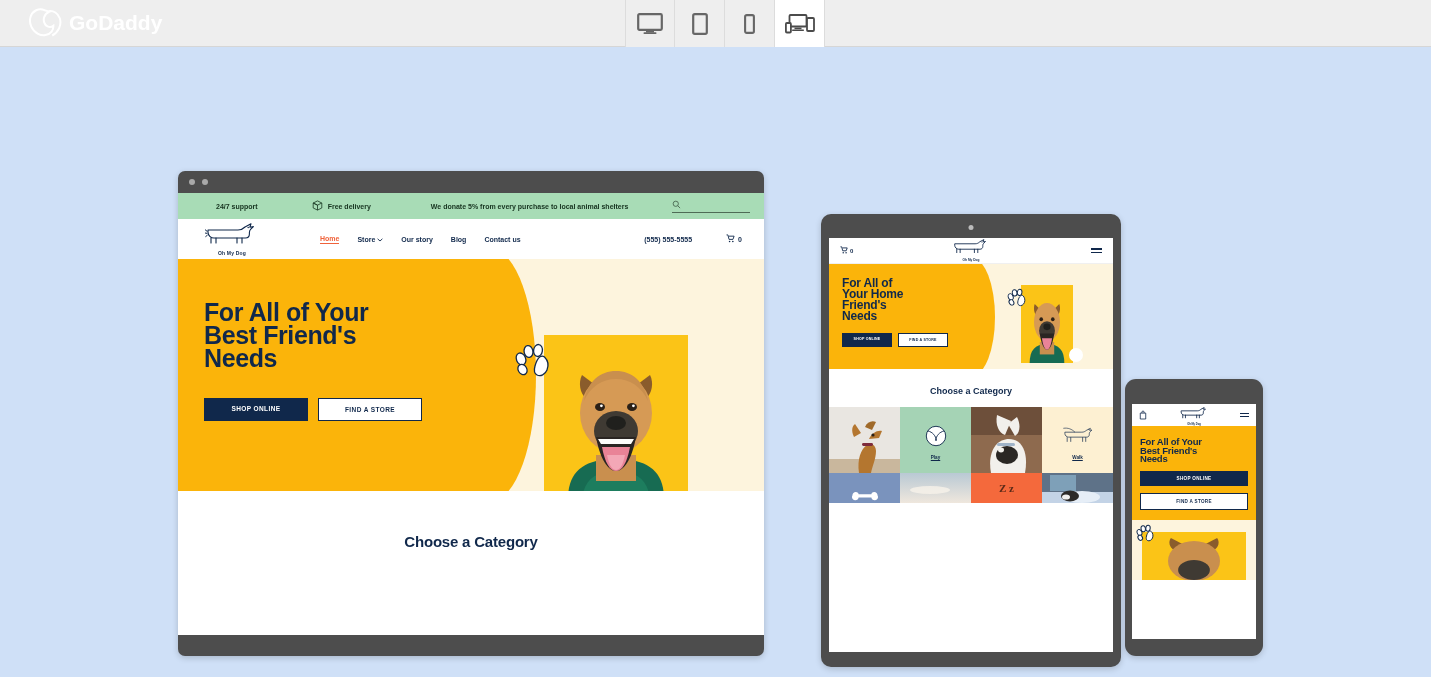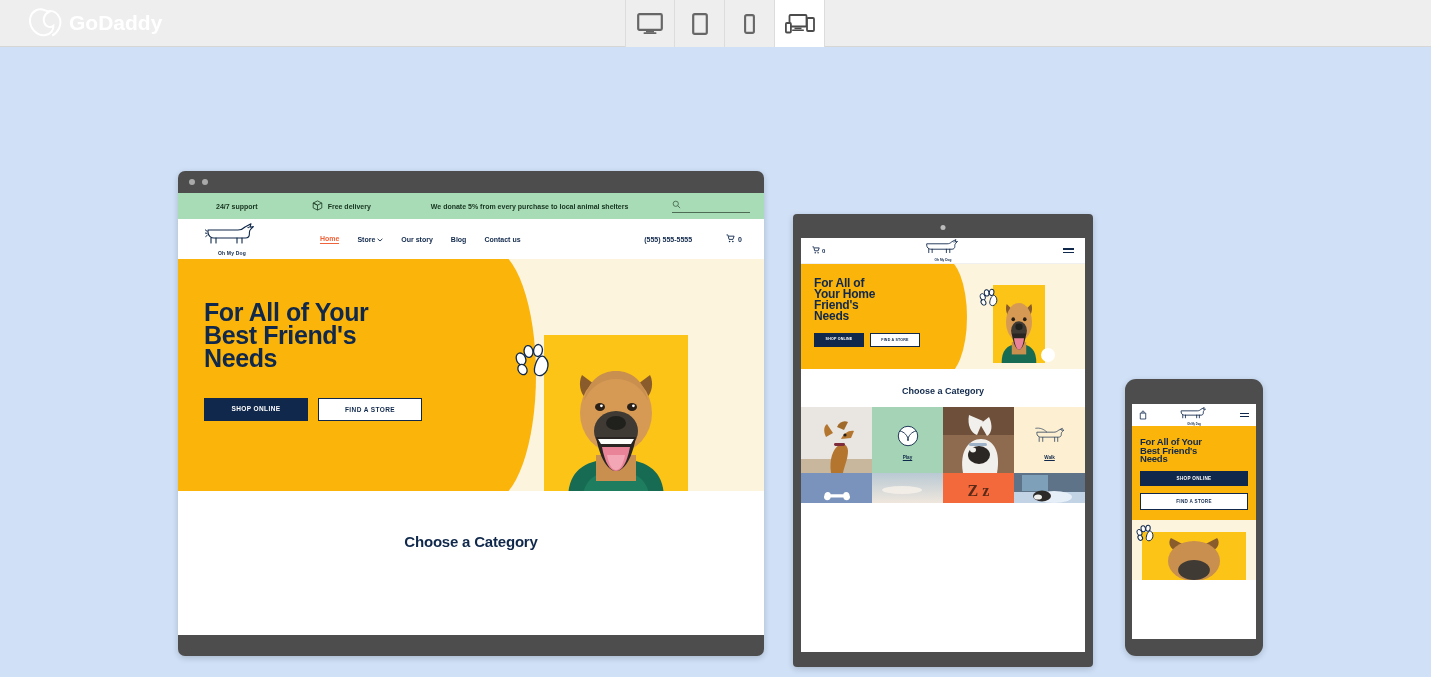--- a/index.html
+++ b/index.html
@@ -59,21 +59,21 @@
   #desktop-frame .frame-body { border-radius: 7px; }
   #desktop-frame .titlebar {
     position: absolute; top: 0; left: 0; width: 100%; height: 22px;
     display: flex; align-items: center; gap: 7px; padding-left: 11px;
   }
   .dot { width: 6px; height: 6px; border-radius: 50%; background: #a9a9a9; }
   #desktop-frame .screen { left: 0; top: 22px; width: 586px; height: 442px; }
 
   
   #tablet-frame { left: 793px; top: 167px; width: 300px; height: 453px; }
-  #tablet-frame .frame-body { border-radius: 4px; }
+  #tablet-frame .frame-body { border-radius: 10px; margin-left: 28px; }
   .cam { position: absolute; top: 11px; left: 50%; transform: translateX(-50%);
          width: 5px; height: 5px; border-radius: 50%; background: #bbb; }
   #tablet-frame .screen { left: 8px; top: 24px; width: 284px; height: 414px; }
 
   
   #mobile-frame { left: 1125px; top: 332px; width: 138px; height: 277px; }
   #mobile-frame .frame-body { border-radius: 11px; }
   #mobile-frame .screen { left: 7px; top: 25px; width: 124px; height: 235px; }
 
   
@@ -534,21 +534,21 @@
                     <linearGradient id="skyg" x1="0" y1="0" x2="0" y2="1">
                   <stop offset="0" stop-color="#b9c9d4"></stop>
                       <stop offset="1" stop-color="#efe7dd"></stop>
                     </linearGradient>
                   </defs>
                 <rect width="71" height="30" fill="url(#skyg)"></rect>
                 <ellipse cx="30" cy="17" rx="20" ry="4" fill="#f7f2ea" opacity=".8"></ellipse>
               </svg>
             </div>
             <div class="t-tile" style="height:30px; background:#f4693c;">
-              <span style="position:absolute;left:50%;top:9px;transform:translateX(-50%);font-size:16px;font-weight:700;color:#5b2a18;font-family:'Liberation Serif',serif;">Z z</span>
+              <span style="position:absolute;left:50%;top:9px;transform:translateX(-50%);font-size:11px;font-weight:700;color:#5b2a18;font-family:'Liberation Serif',serif;">Z z</span>
             </div>
             <div class="t-tile" style="height:30px;">
               <svg width="100%" height="100%" viewBox="0 0 71 30" preserveAspectRatio="none">
                 <rect width="71" height="30" fill="#5e7288"></rect>
                 <rect x="8" y="2" width="26" height="16" fill="#7ea0b8"></rect>
                 <path d="M0 19h71v11H0z" fill="#c3d3e6"></path>
                 <ellipse cx="40" cy="24" rx="18" ry="6" fill="#e6eef7"></ellipse>
                 <ellipse cx="28" cy="23" rx="9" ry="5.4" fill="#2c2a28"></ellipse>
                 <ellipse cx="24" cy="24" rx="4" ry="2.6" fill="#f0f0ee"></ellipse>
               </svg>

